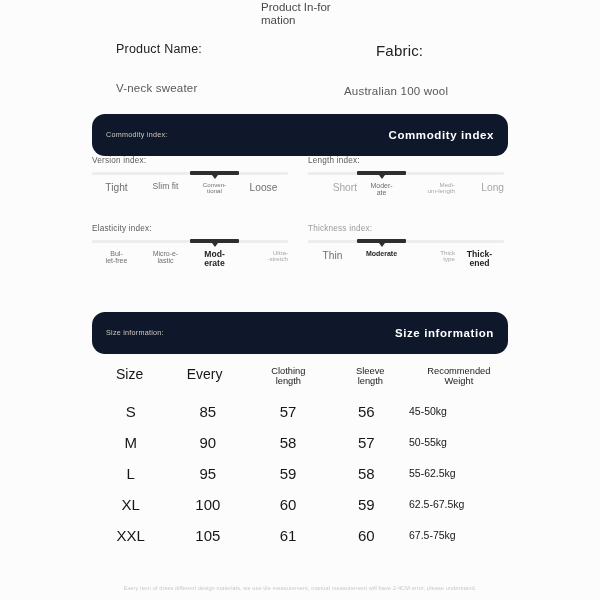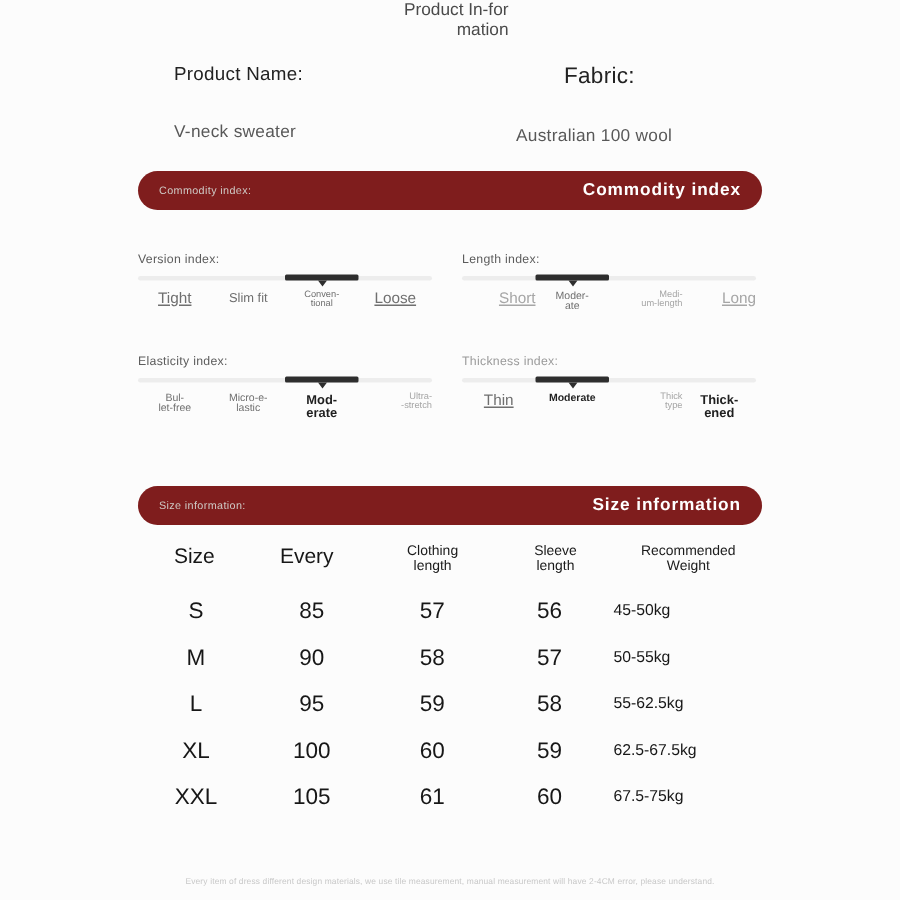--- a/index.html
+++ b/index.html
@@ -19,21 +19,21 @@
     font-size:27px;
     font-weight:400;
     letter-spacing:.3px;
     color:#1d1d1d;
     padding-top:10px;
     line-height:1.25;
   }
   .subtitle-wrap{
     width:120px;
     margin:1px auto 14px auto;
-    text-align:right;
+    text-align:left;
     padding-left:42px;
     box-sizing:content-box;
   }
   .subtitle{
     font-size:11.5px;
     color:#4a4a4a;
     line-height:1.16;
     width:78px;
     word-break:break-all;
   }
@@ -42,23 +42,23 @@
   .kv{position:relative;height:72px;margin-top:14px;}
   .kv .col-a{position:absolute;left:116px;top:0;}
   .kv .col-b{position:absolute;left:344px;top:0;}
   .k-label{font-size:12.5px;color:#222;letter-spacing:.2px;}
   .k-label.big{font-size:15px;margin-left:32px;}
   .k-value{font-size:11.5px;color:#585858;margin-top:26px;letter-spacing:.2px;}
 
   
   .banner{
     position:relative;
-    height:26px;
+    height:42px;
     margin:0 92px;
-    background:#7f1d1d;
+    background:#0f172a;
     border-radius:13px;
     display:flex;align-items:center;
   }
   .banner-left{
     position:absolute;left:14px;
     font-size:7.2px;color:#cfc9c5;letter-spacing:.25px;
   }
   .banner-right{
     position:absolute;right:14px;
     font-size:11.5px;color:#ffffff;font-weight:bold;letter-spacing:.6px;
@@ -112,21 +112,21 @@
     flex:1 1 25%;
     text-align:center;
     line-height:1.1;
     color:#5a5a5a;
     word-break:break-word;
     hyphens:manual;
   }
   .s-xs{font-size:6.2px;}
   .s-sm{font-size:7px;}
   .s-md{font-size:8.6px;}
-  .s-lg{font-size:10.2px;text-decoration:underline;}
+  .s-lg{font-size:10.2px;}
   .dark{color:#1f1f1f;font-weight:bold;}
   .pale{color:#a6a6a6;text-align:right;}
   .mid{color:#6f6f6f;}
 
   
   .table{
     margin:0 auto;
     width:412px;
     position:relative;
   }
@@ -176,21 +176,21 @@
       <div class="k-label big">Fabric:</div>
       <div class="k-value">Australian 100 wool</div>
     </div>
   </div>
 
   <div class="banner">
     <span class="banner-left">Commodity index:</span>
     <span class="banner-right">Commodity index</span>
   </div>
 
-  <div class="idx-grid" id="idx-grid" style="height:150px;margin-top:28px;">
+  <div class="idx-grid" id="idx-grid" style="height:150px;">
       <div class="idx" style="left: 0px; top: 0px;">
         <div class="idx-title">Version index:</div>
         <div class="track">
           <div class="fill p3">
             <div class="marker"></div>
           </div>
         </div>
         <div class="opts">
           <div class="opt s-lg mid">Tight</div>
           <div class="opt s-md mid">Slim fit</div>

